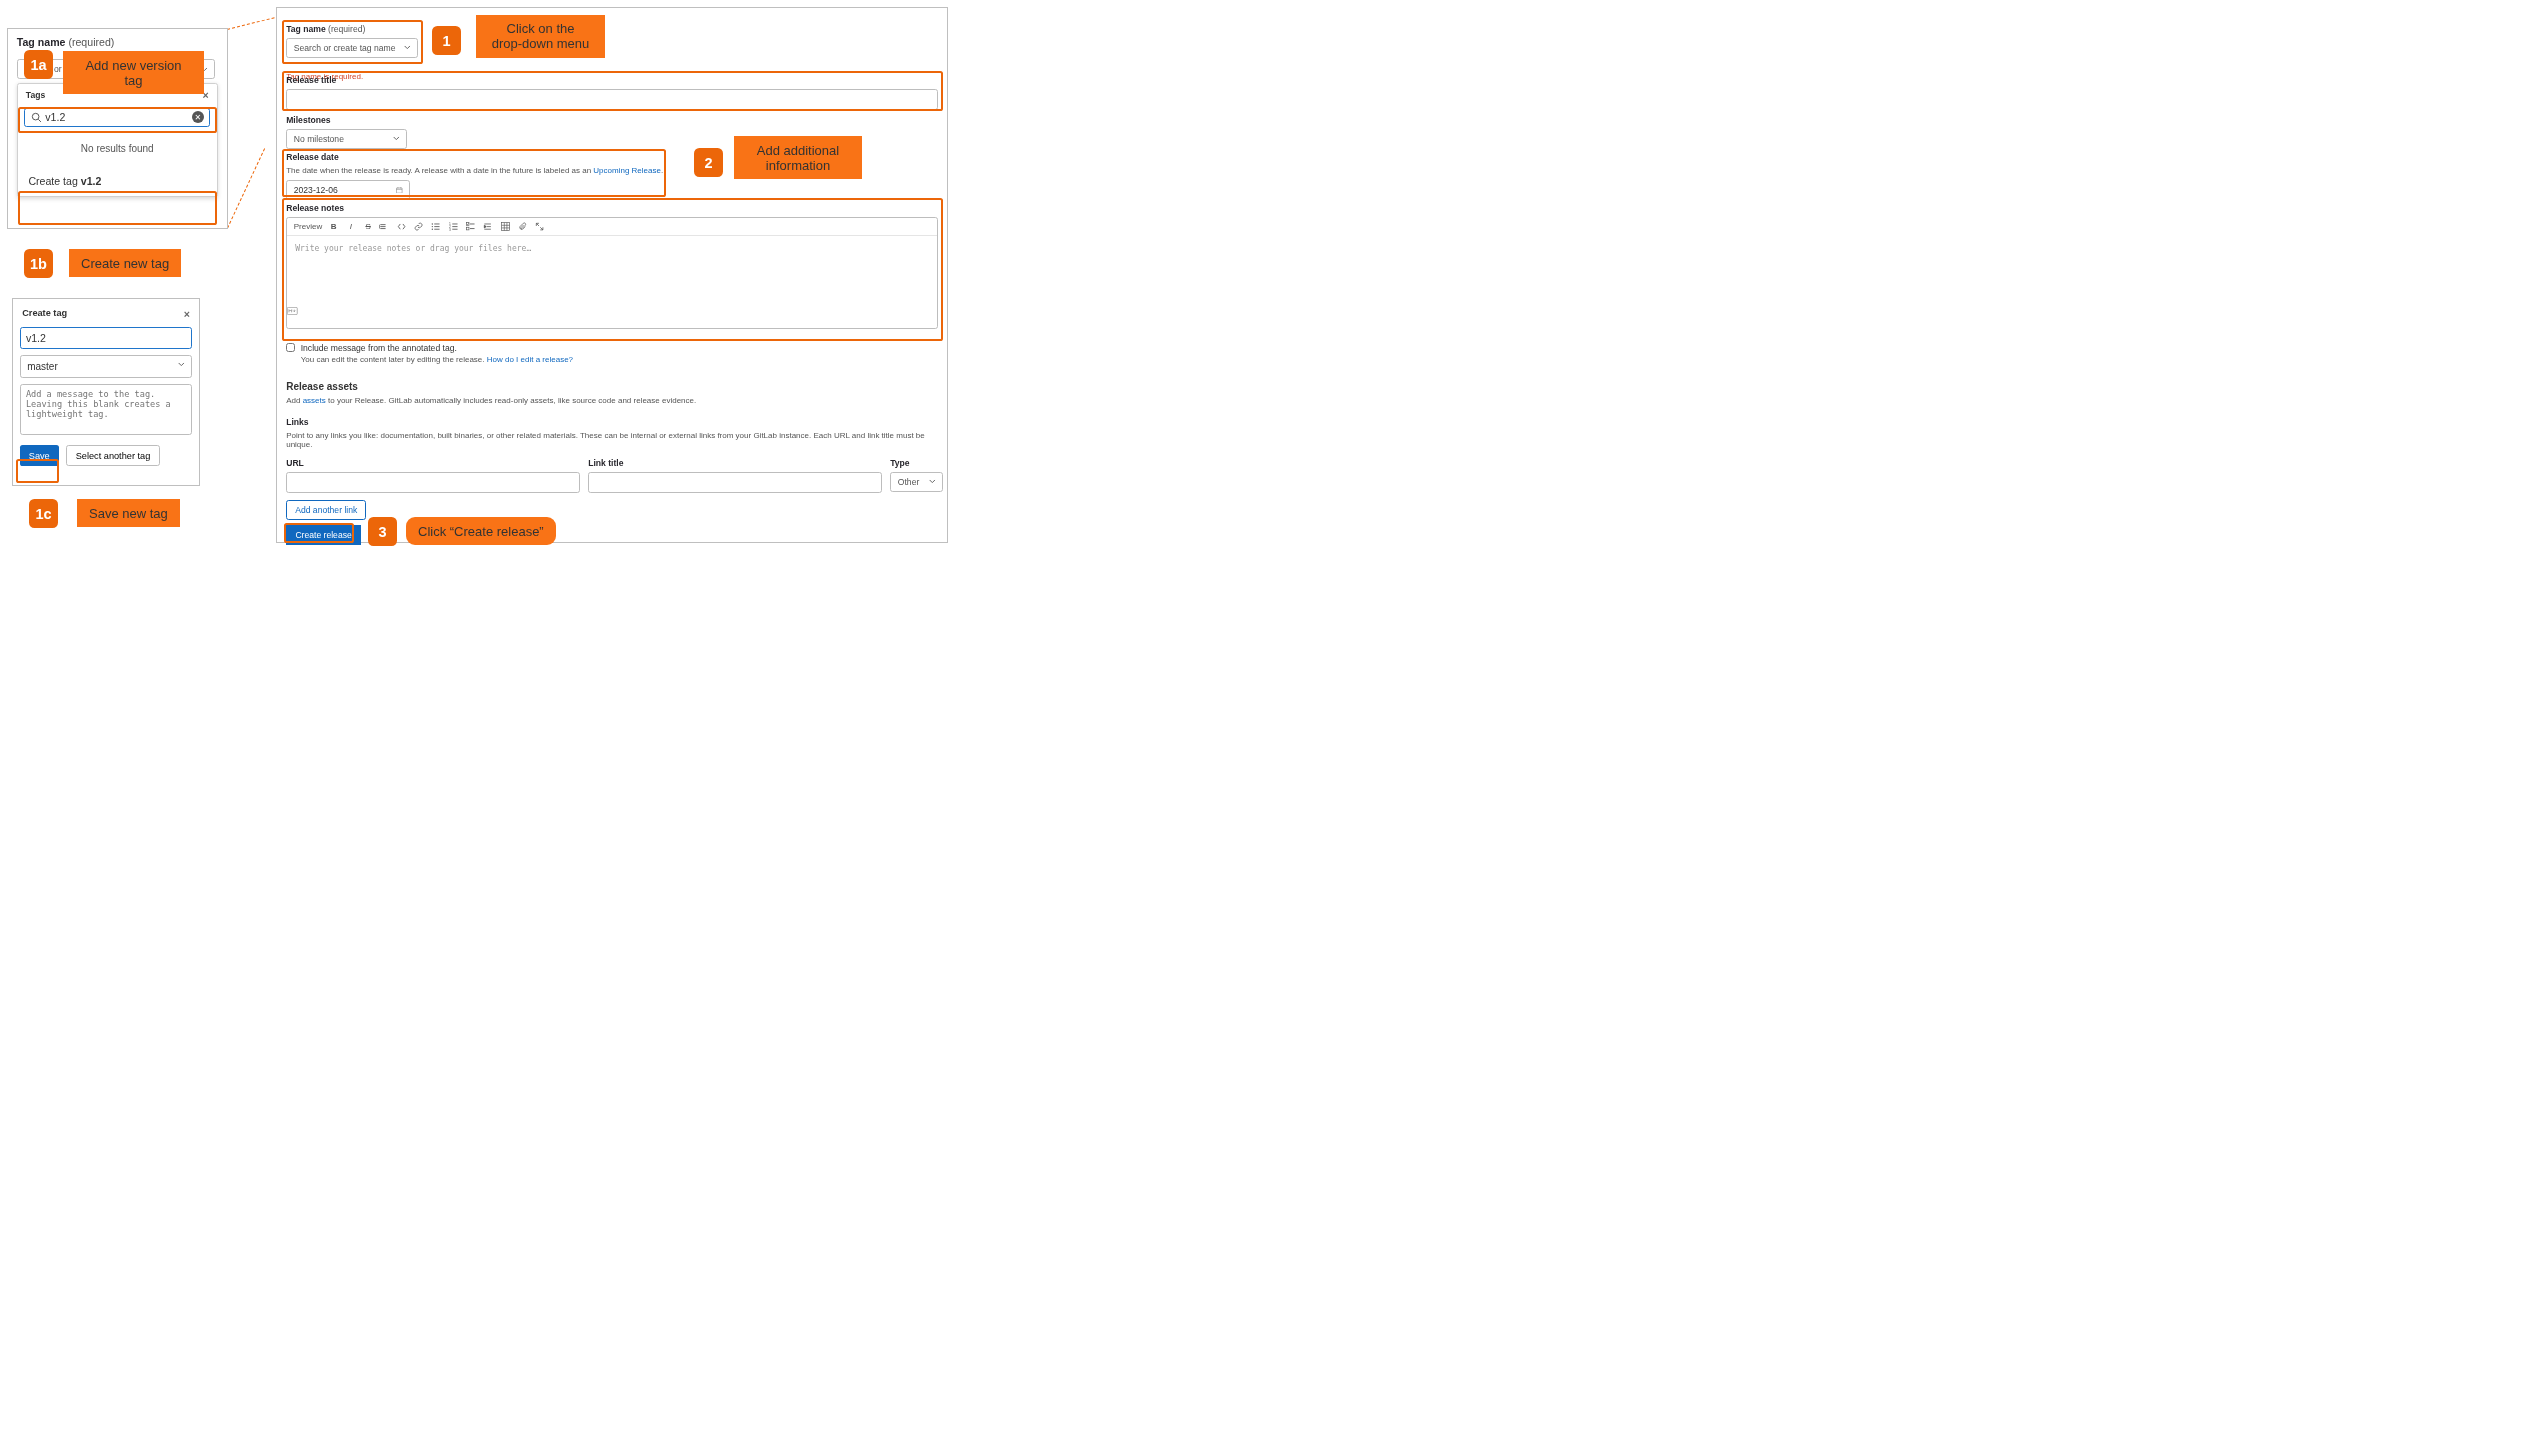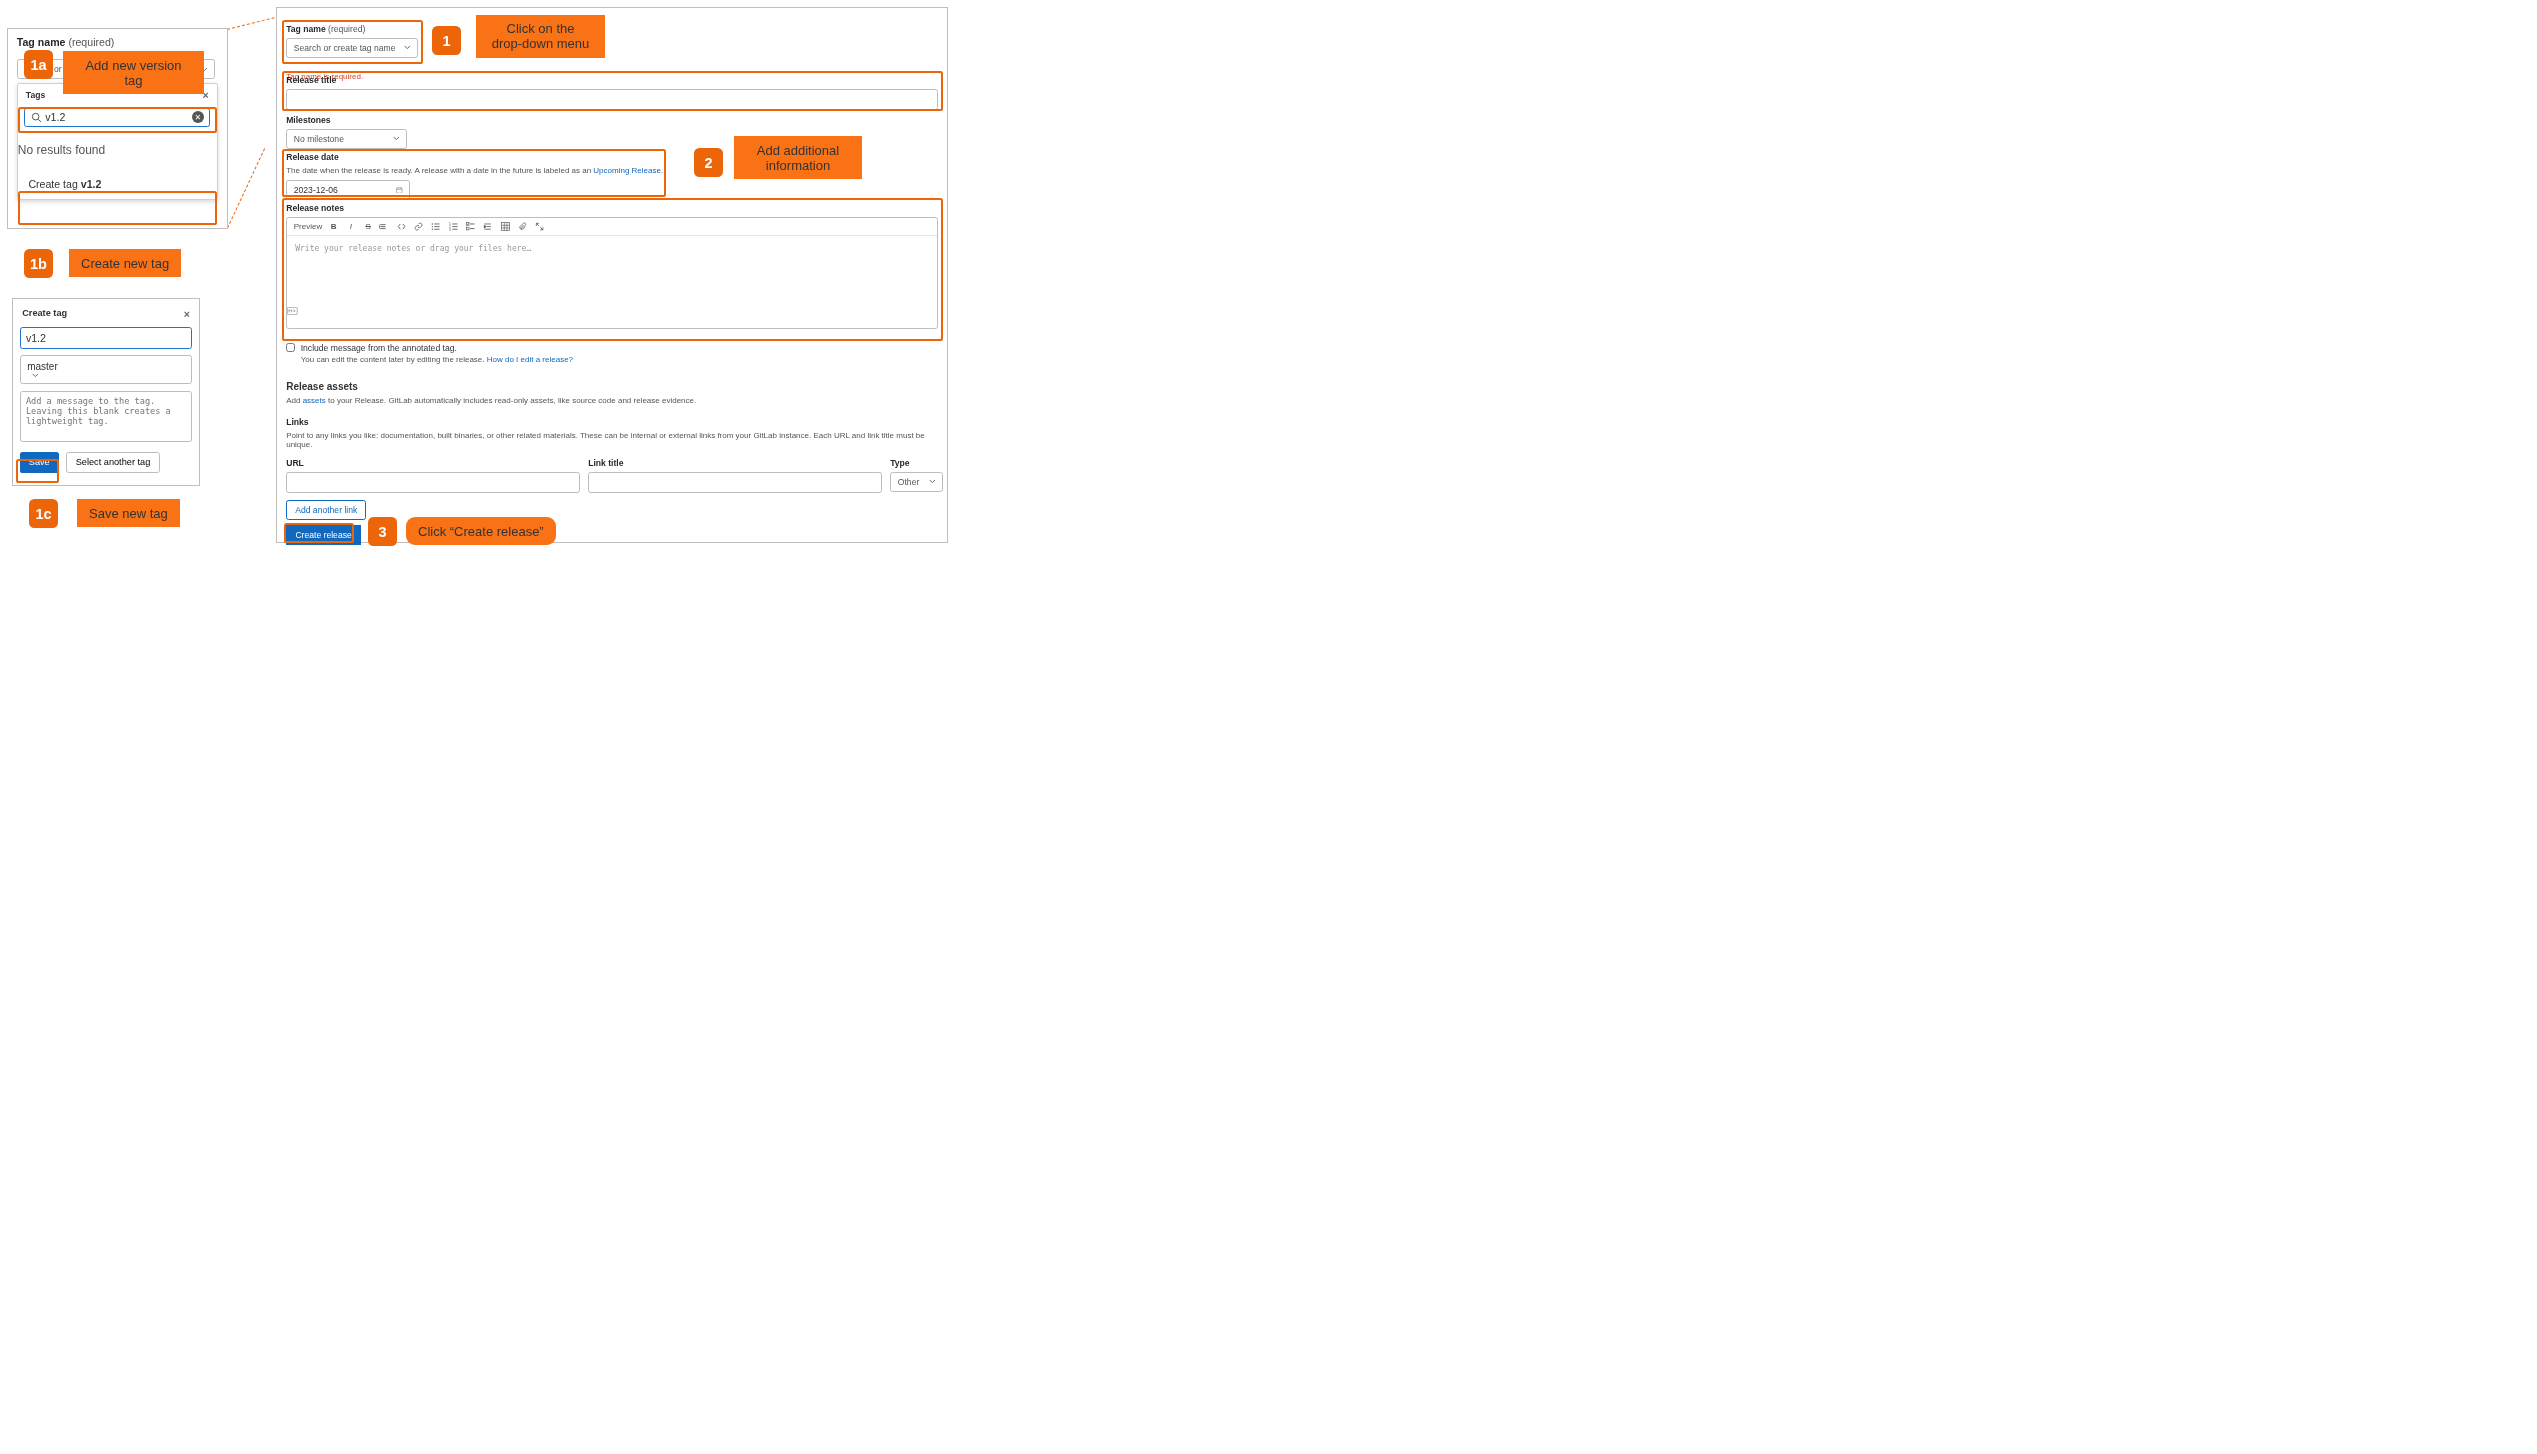--- a/index.html
+++ b/index.html
@@ -110,41 +110,41 @@
     display:flex; align-items:center;
     border:1.3px solid #1f75cb; border-radius:2.6px;
     margin:1.3px 6.6px 6.6px 6.6px; padding:2.6px 5.3px;
   }
   .search-row input {
     flex:1; border:none; outline:none; font-size:10.6px; color:#333;
   }
   .mag-icon { width:10.6px; height:10.6px; margin-right:4px; color:#555; }
   .clear-circle { width:12px; height:12px; border-radius:50%; background:#555;
     display:flex; align-items:center; justify-content:center; color:#fff; font-size:8px; cursor:pointer; }
-  .pp-noresults { text-align:left; font-size:12px; color:#555; padding:9.2px 0 12px 0; }
+  .pp-noresults { text-align:center; font-size:10px; color:#555; padding:9.2px 0 12px 0; }
   .pp-create {
     padding:9.2px 10.6px; font-size:10.6px; color:#333; cursor:pointer;
   }
   .pp-create .bold { font-weight:700; }
 
   
   .panel-ctag {
     position:absolute; left:12px; top:298px;
     width:188px; height:188px; border:0.7px solid #bfbfbf; background:#fff;
     padding:6.6px;
   }
   .ctag-head { display:flex; justify-content:space-between; font-weight:600; color:#333; padding:2.6px 2.6px 6.6px 2.6px;}
   .ctag-input {
     width:100%; border:1.3px solid #1f75cb; border-radius:2.6px;
     padding:4px 5.3px; font-size:10.6px; color:#333; margin-bottom:6.6px;
   }
   .ctag-branch {
     width:100%; border:0.7px solid #bdbdbd; border-radius:2.6px;
     padding:4.6px 6.6px; font-size:10px; color:#333; display:flex; justify-content:space-between;
-    margin-bottom:6.6px; cursor:pointer;flex-direction:column;
+    margin-bottom:6.6px; cursor:pointer;
   }
   .ctag-textarea {
     width:100%; height:51px; border:0.7px solid #bdbdbd; border-radius:2.6px;
     padding:4px 5.3px; font-size:8.6px; color:#888; resize:none;
   }
   .ctag-actions { display:flex; gap:6.6px; margin-top:8px; }
   .btn-blue-sm { background:#1068bf; color:#fff; border:none; border-radius:2.6px; padding:4.6px 9.2px; cursor:pointer; font-size:9.2px; }
   .btn-white-sm { background:#fff; border:0.7px solid #bdbdbd; border-radius:2.6px; padding:4.6px 9.2px; cursor:pointer; font-size:9.2px; }
 
   

